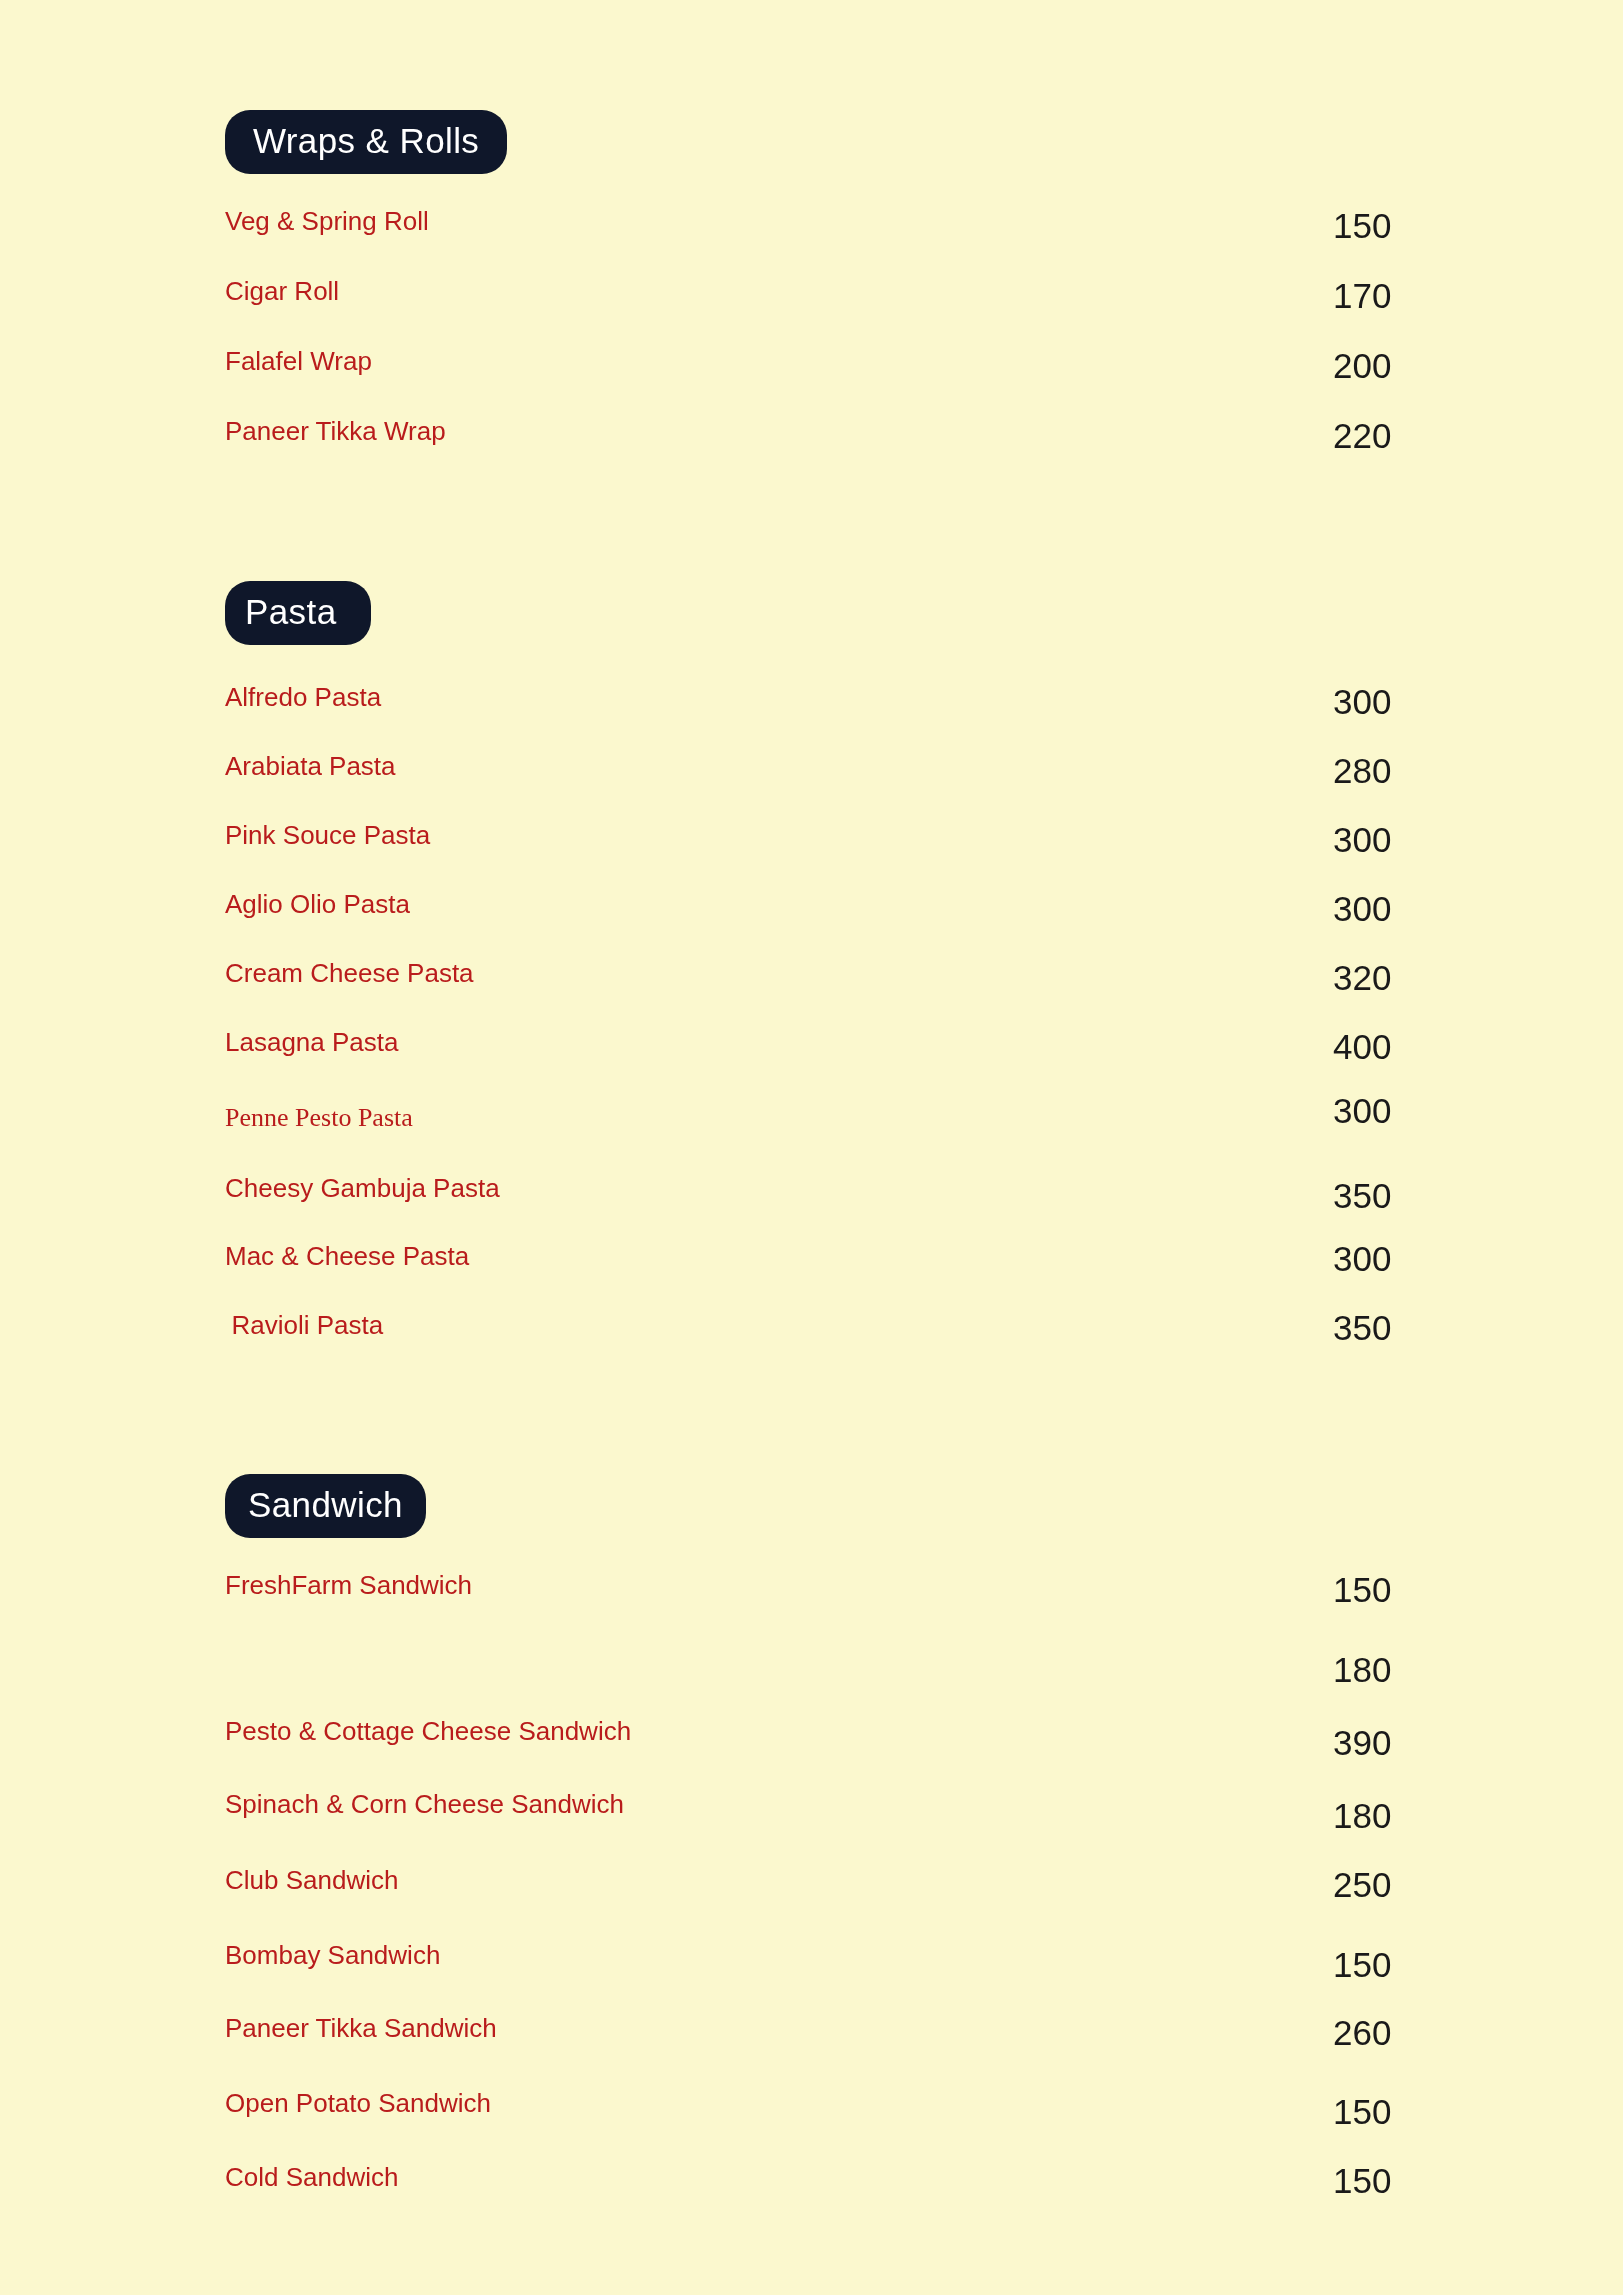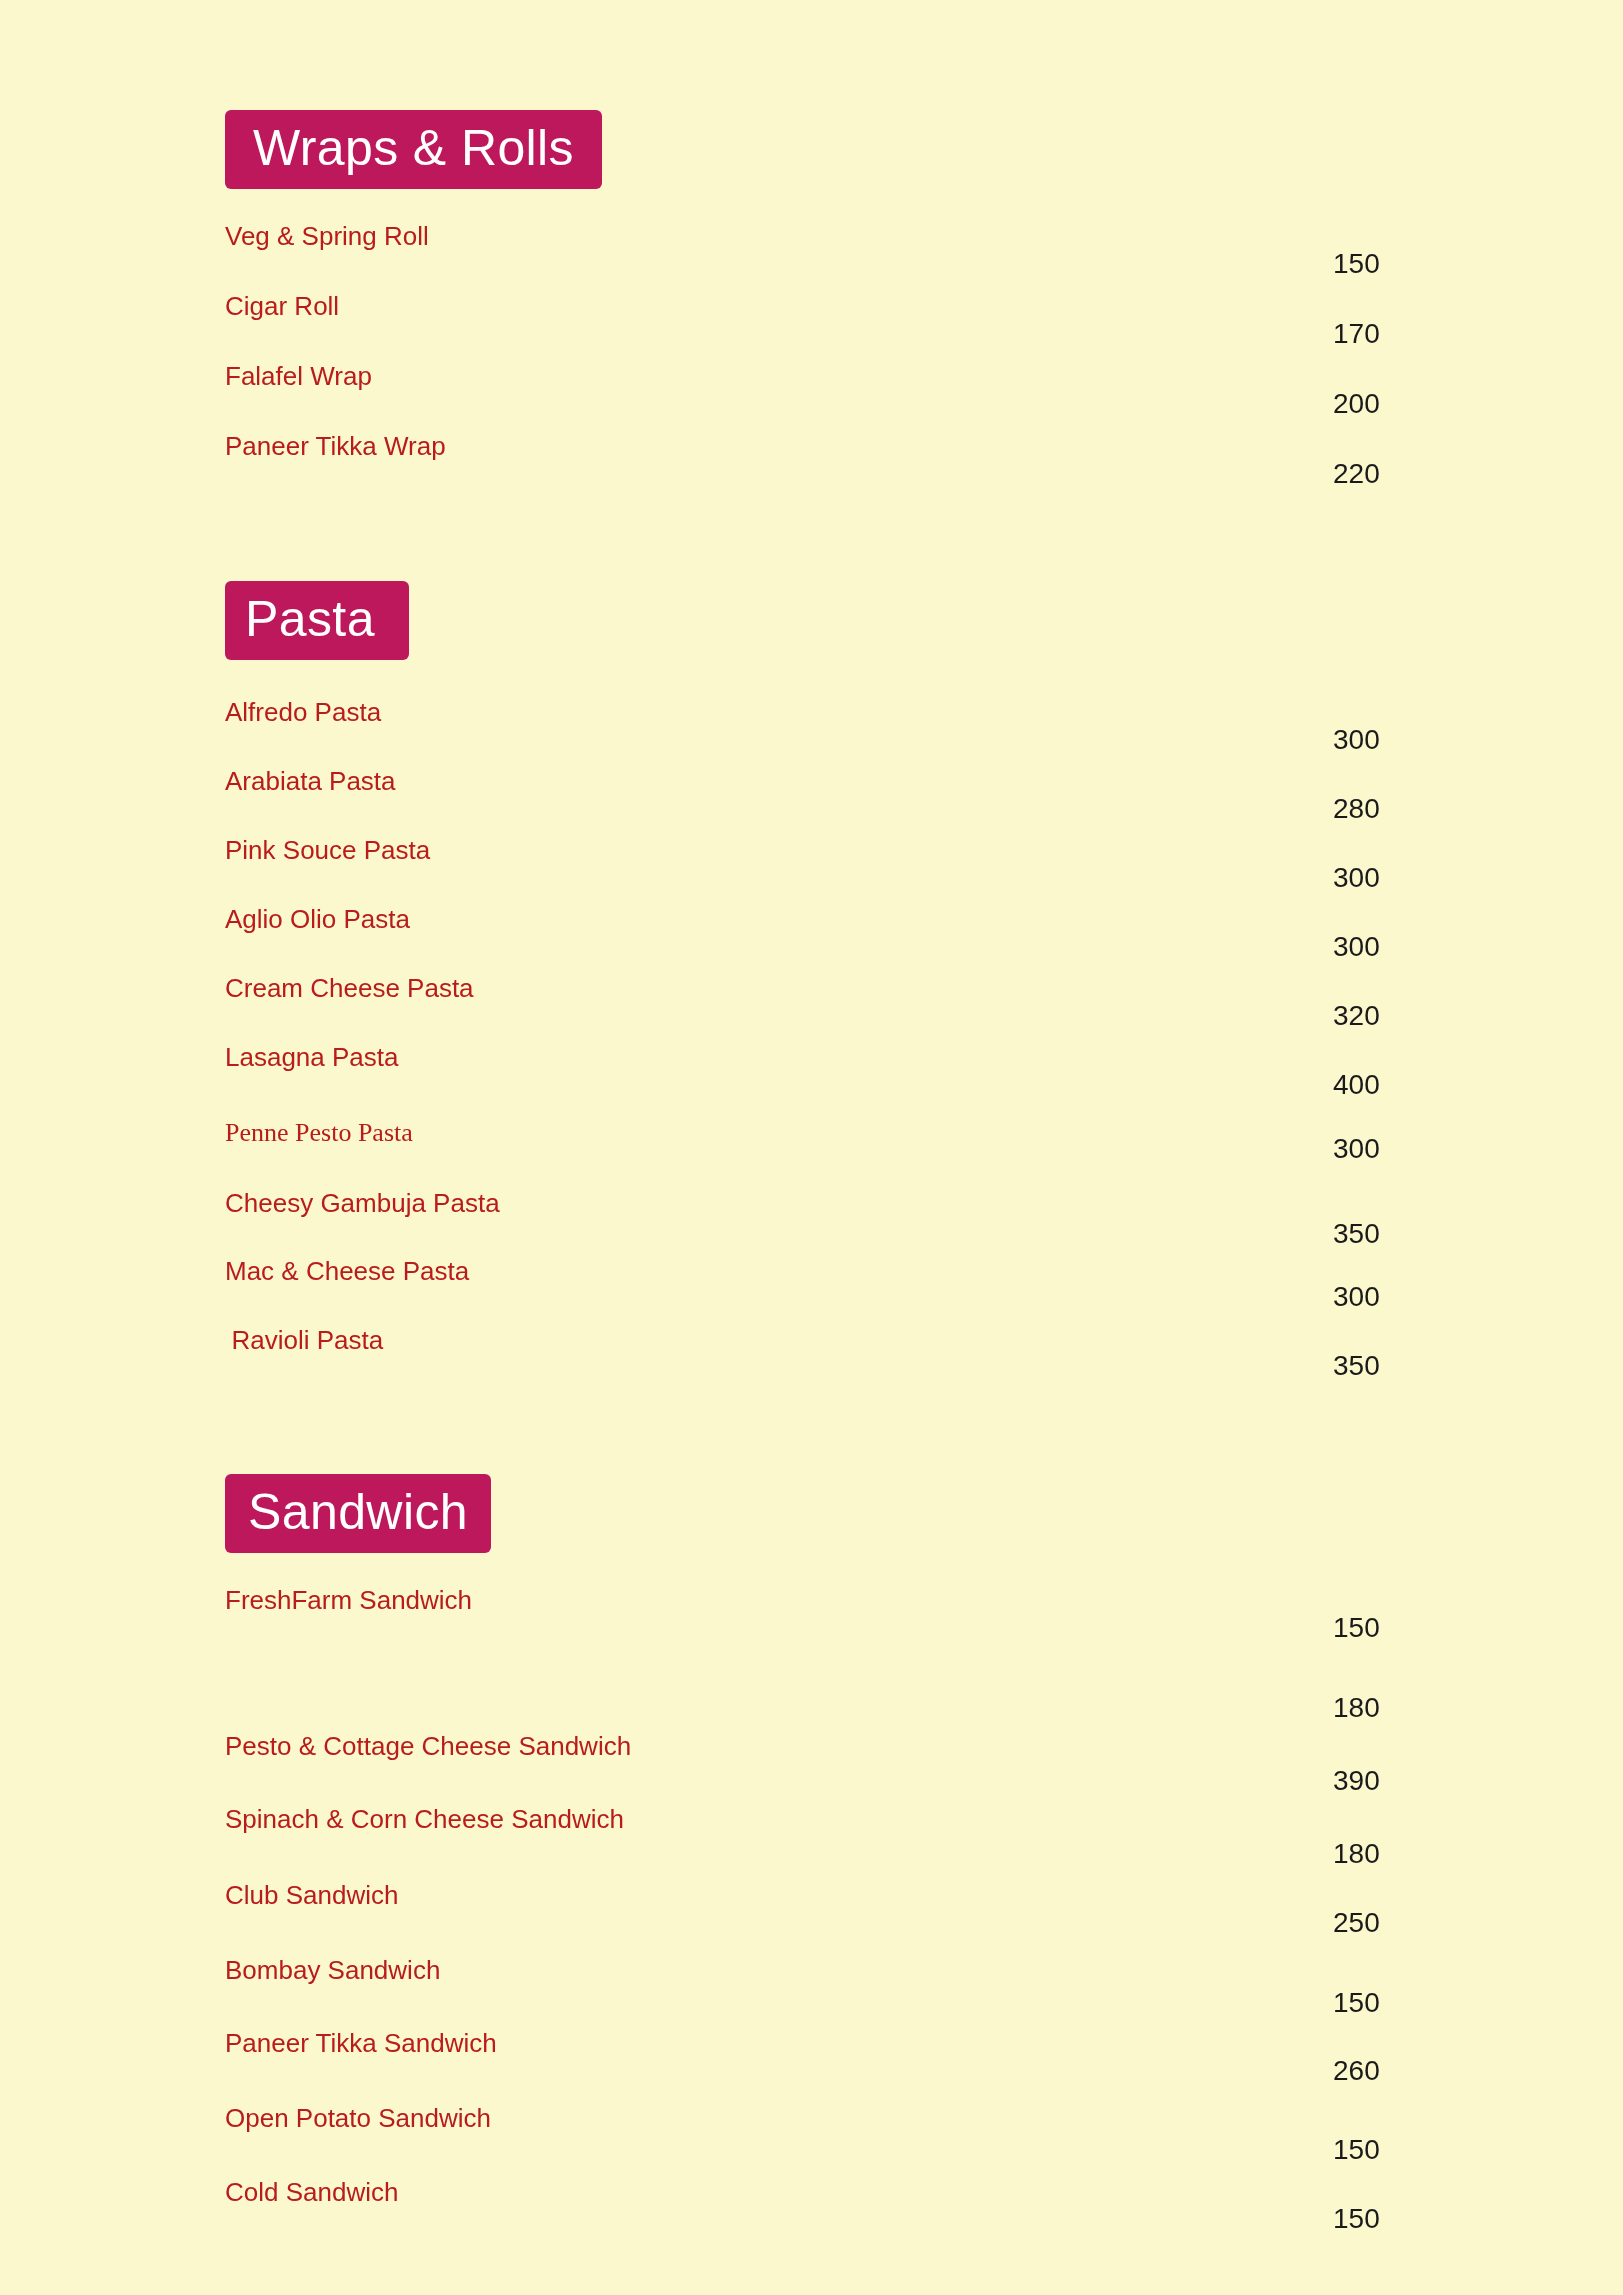--- a/index.html
+++ b/index.html
@@ -19,24 +19,24 @@
     width: 1624px;
     height: 2295px;
     box-sizing: border-box;
     padding: 0;
   }
   .section {
     position: relative;
   }
   .section-header {
     display: inline-block;
-    background: #be185d;
+    background: #0f172a;
     color: #ffffff;
-    border-radius: 6px;
-    font-size: 50px;
+    border-radius: 25px;
+    font-size: 35px;
     line-height: 1.0;
     padding: 13px 28px 16px 28px;
     letter-spacing: 0.4px;
     white-space: nowrap;
   }
   .items {
     margin-top: 28px;
   }
   .row {
     position: relative;
@@ -47,26 +47,25 @@
     position: absolute;
     left: 0;
     font-size: 26px;
     line-height: 1;
     white-space: nowrap;
     color: #b91c1c;
   }
   .row .price {
     position: absolute;
     left: 1108px;
-    font-size: 28px;
+    font-size: 35px;
     line-height: 1;
     color: #1a1a1a;
     text-align: left;
     white-space: nowrap;
-    margin-top: 27px;
   }
 
   
   #sec-wraps { position: absolute; left: 225px; top: 110px; width: 1218px; }
   #sec-wraps .section-header { margin-left: 0px; }
   #sec-wraps .items { margin-top: 34px; }
   #sec-wraps .row { height: 70px; }
 
   #sec-pasta { position: absolute; left: 225px; top: 581px; width: 1218px; }
   #sec-pasta .section-header { margin-left: 0px; padding-left: 20px; padding-right: 34px; }

